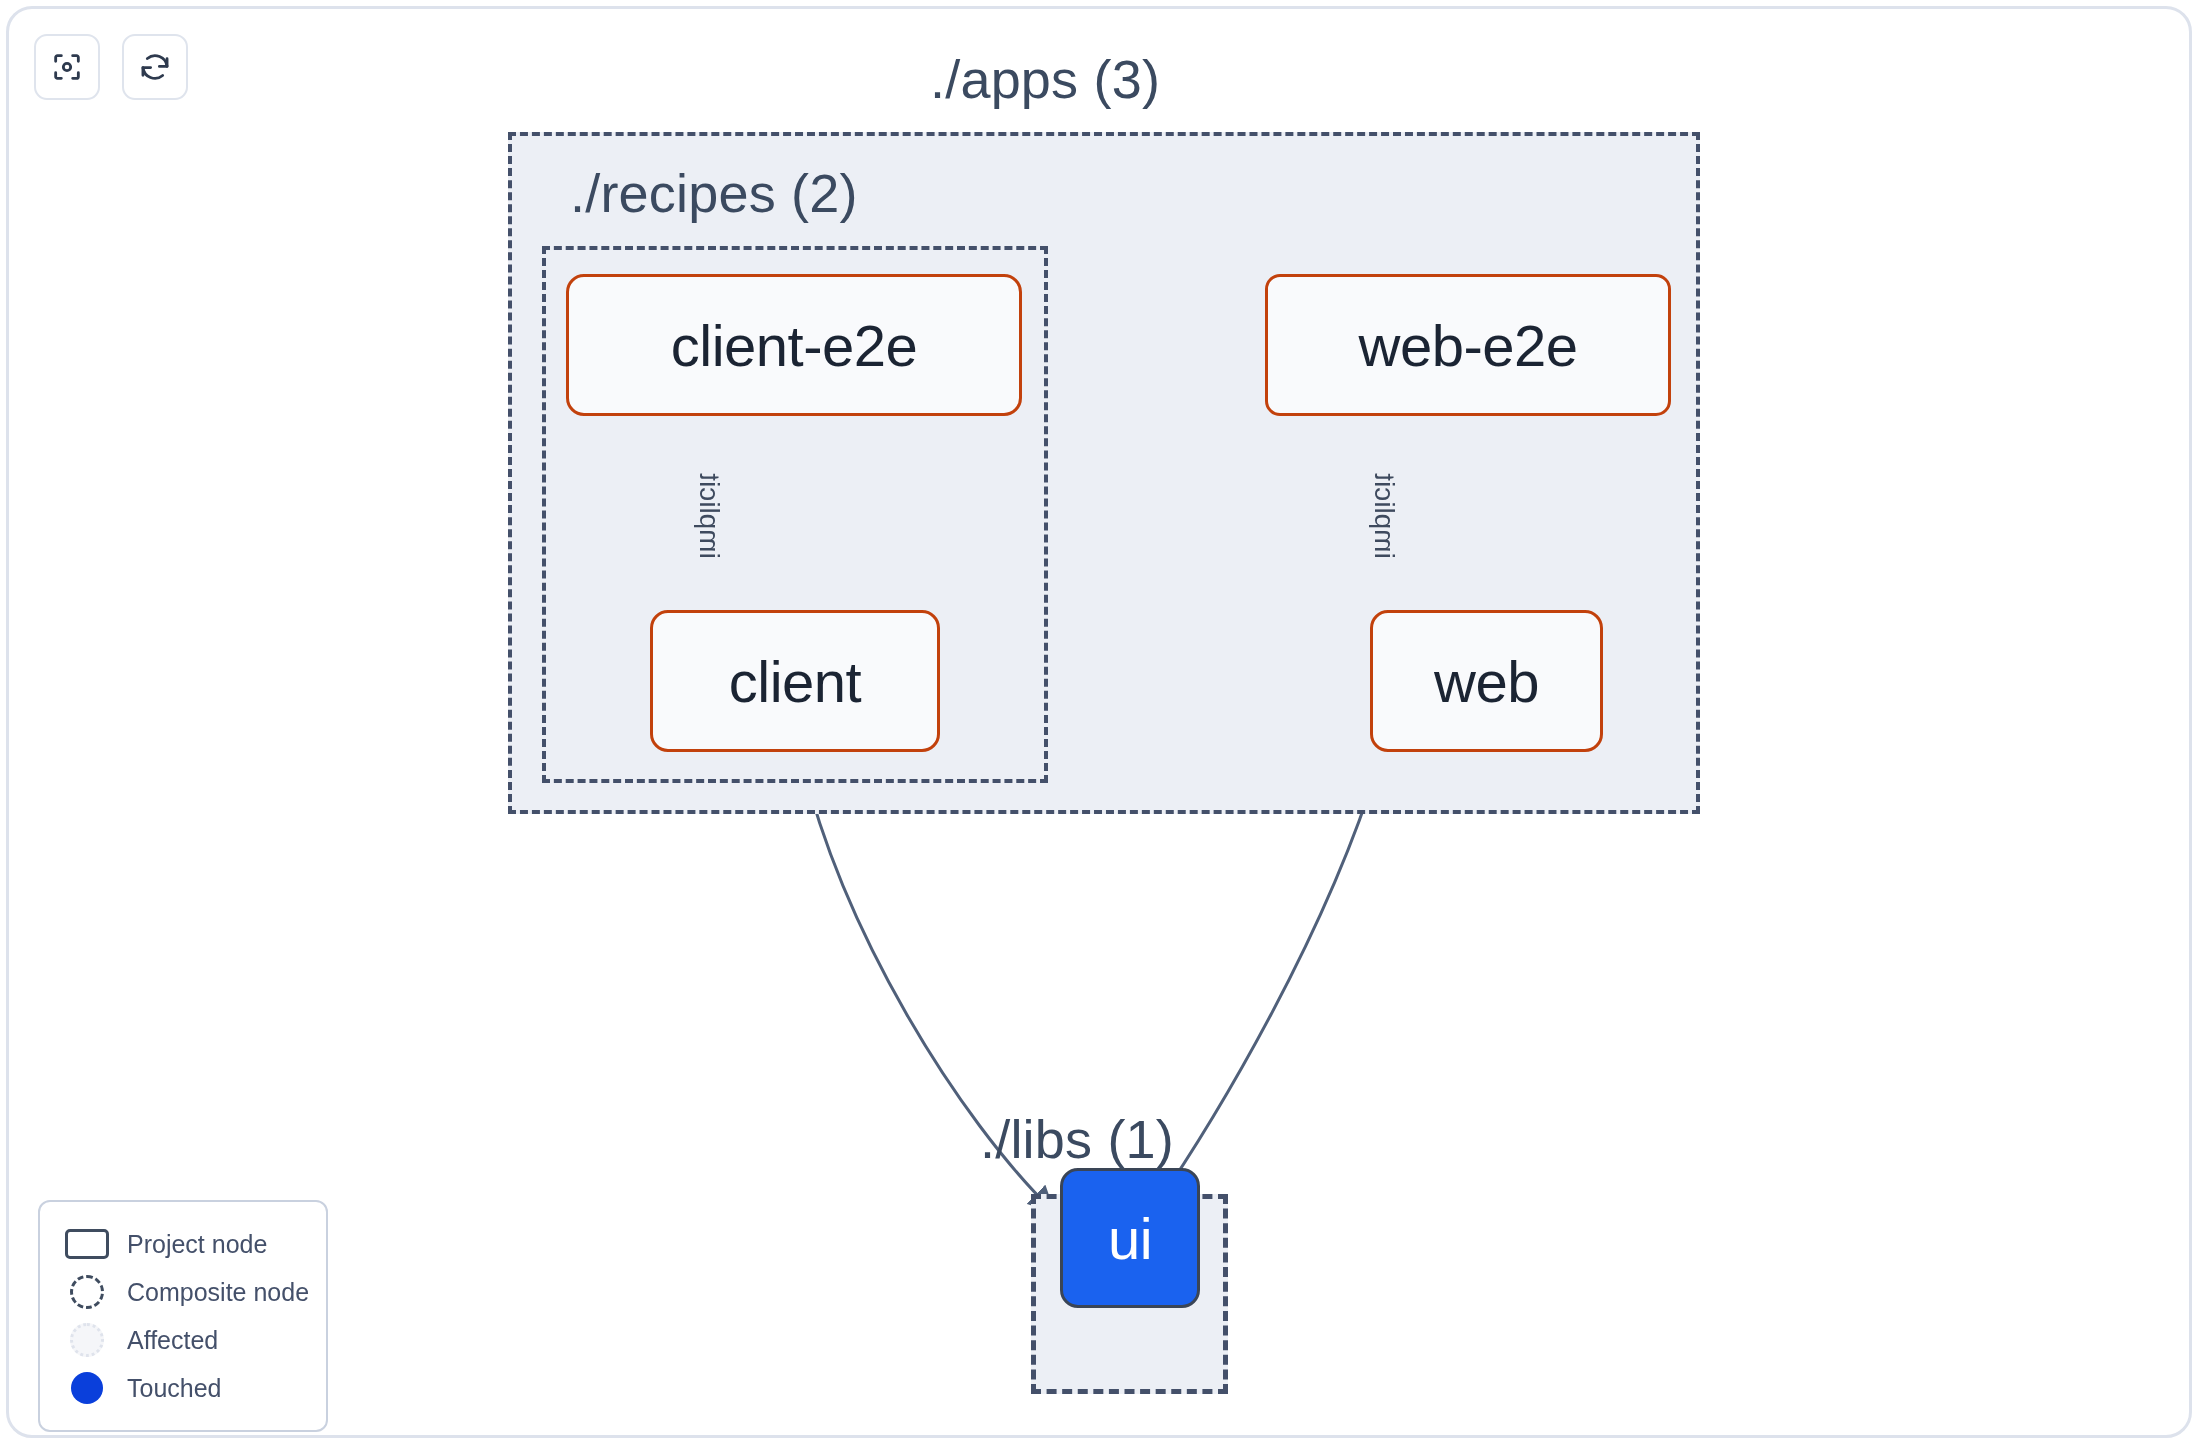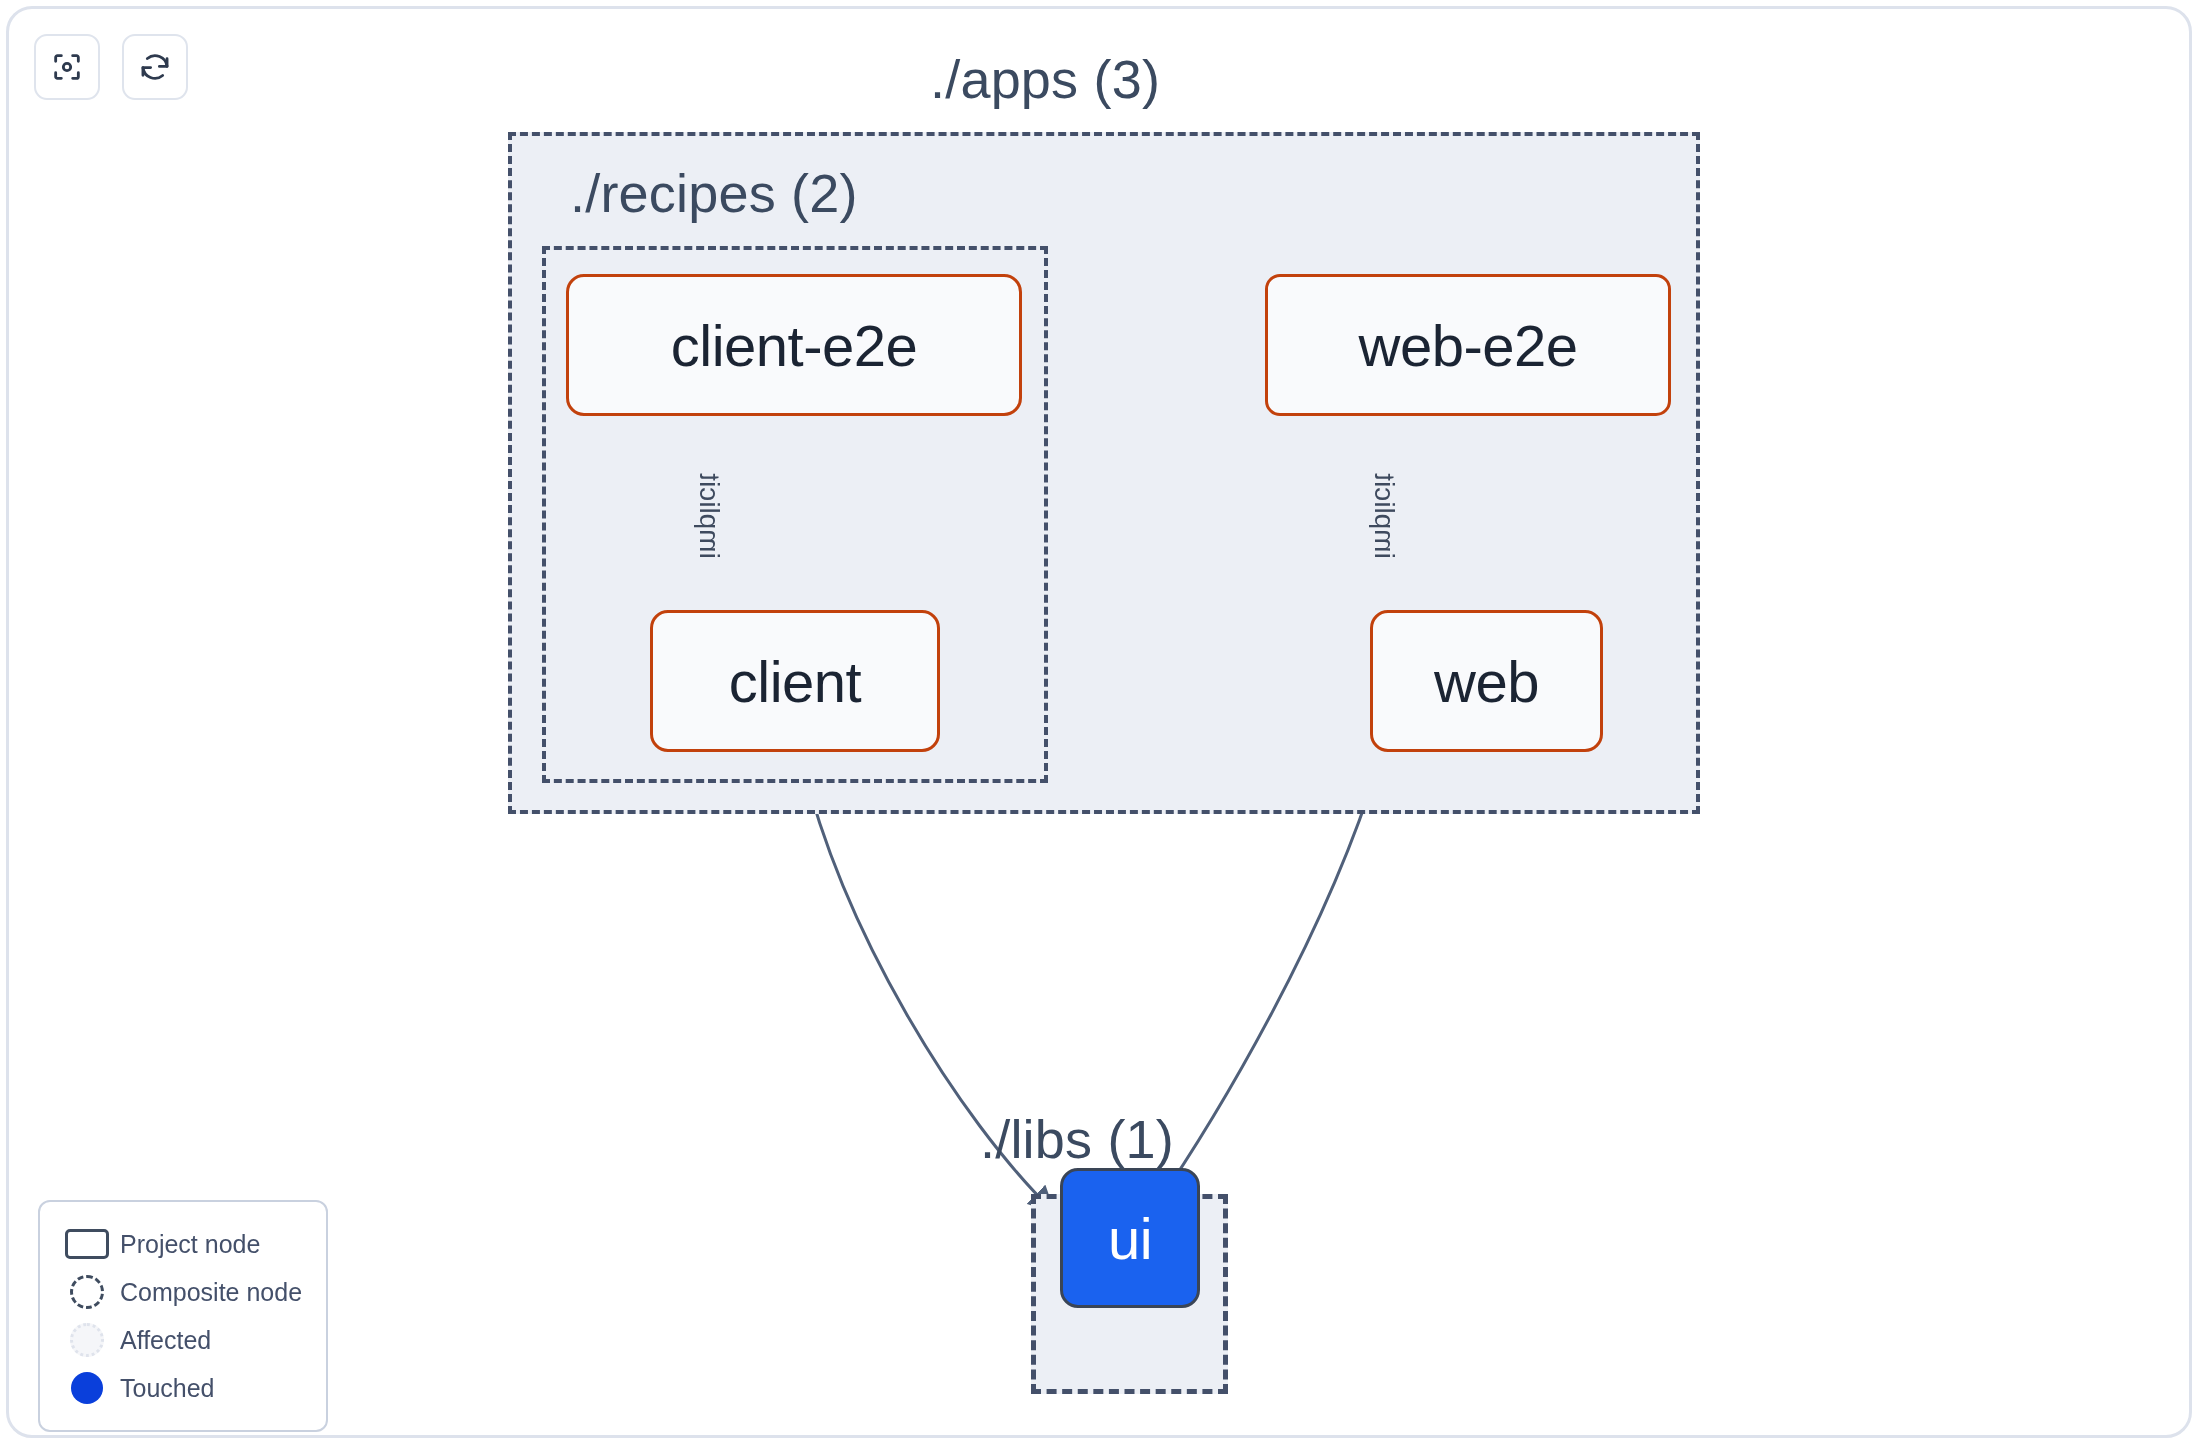--- a/index.html
+++ b/index.html
@@ -169,21 +169,21 @@
     box-sizing: border-box;
   }
   .sw-touched {
     width: 32px; height: 32px;
     border-radius: 50%;
     background: #0a3fdb;
   }
   .legend-text {
     color: #44506a;
     font-size: 25px;
-    margin-left: 6px;
+    margin-left: 13px;
     white-space: nowrap;
     font-family: "Liberation Sans", sans-serif;
   }
 </style>
 </head>
 <body>
 
 <div id="stage">
 
   <div class="canvas-panel"></div>

